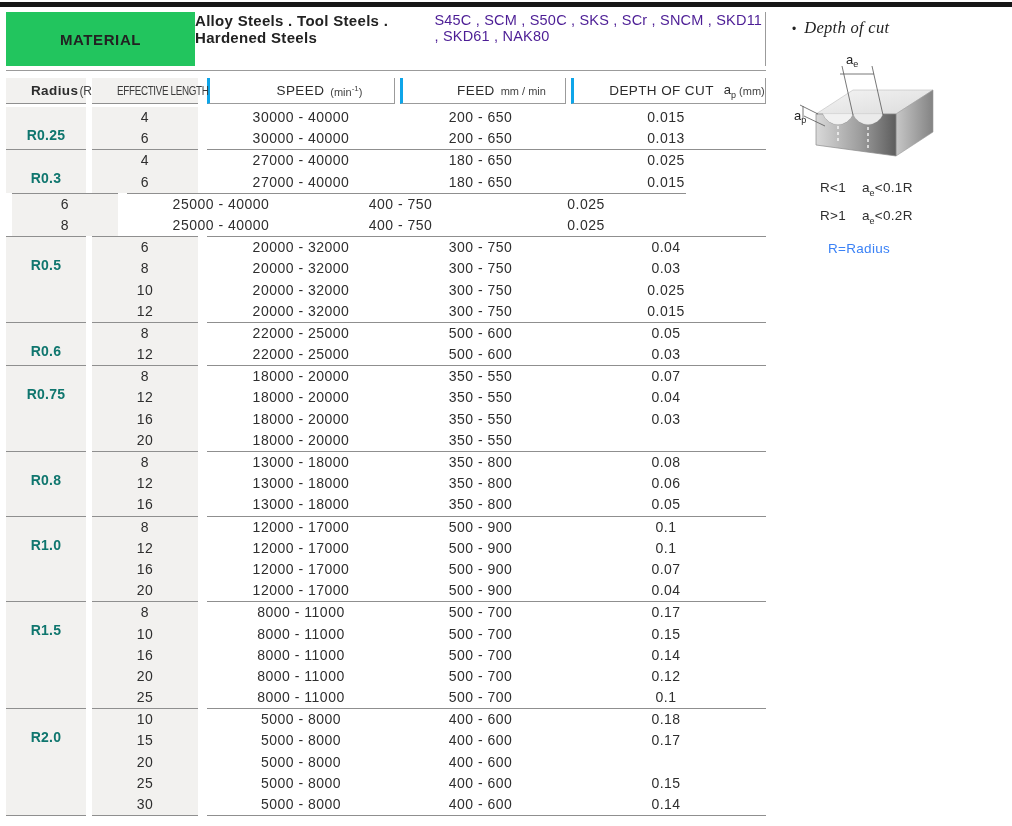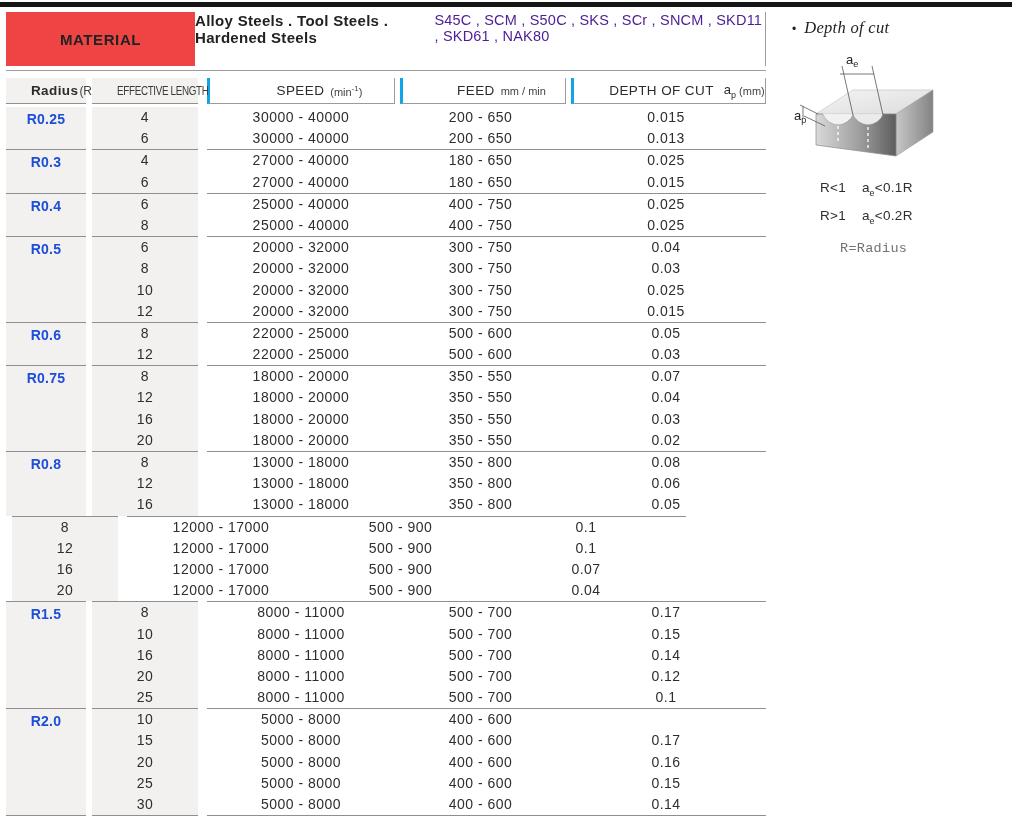--- a/index.html
+++ b/index.html
@@ -8,21 +8,21 @@
     width:1012px; height:826px; position:relative; overflow:hidden;
     font-family:"Liberation Sans", sans-serif; color:#333;
   }
   .top-bar { position:absolute; left:0; top:2px; width:1012px; height:5px; background:#161616; }
 
   .table-wrap { position:absolute; left:6px; top:12px; width:760px; }
 
   
   .material-row { display:flex; height:54px; }
   .material-label {
-    width:189px; background:#ef4444; display:flex; align-items:center; justify-content:center;
+    width:189px; background:#22c55e; display:flex; align-items:center; justify-content:center;
     font-weight:bold; font-size:15px; letter-spacing:0.6px; color:#222;
   }
   .material-content {
     flex:1; border-right:1px solid #9b9b9b; display:flex; flex-direction:row;
     align-items:flex-start; justify-content:center; gap:3px;
   }
   .material-line1 { font-weight:bold; font-size:15px; letter-spacing:0.3px; color:#222; }
   .material-line2 { font-size:14.5px; letter-spacing:0.2px; color:#4c1d95; }
   .material-underline { width:760px; height:0; border-bottom:1px solid #9b9b9b; margin-top:4px; }
 
@@ -42,21 +42,21 @@
   .h-var { font-size:13px; margin-left:10px; color:#2c2c2c; }
 
   
   .table-body { margin-top:3px; }
   .group { display:flex; }
   .group.with-sep .g-radius,
   .group.with-sep .g-length-col,
   .group.with-sep .g-data-col { border-top:1px solid #8f8f8f; }
   .g-radius {
     width:80px; background:#f2f1ef; text-align:center;
-    font-weight:bold; font-size:14px; color:#1d4ed8; padding-top:4px; letter-spacing:0.2px;
+    font-weight:bold; font-size:14px; color:#0f766e; padding-top:20px; letter-spacing:0.2px;
   }
   .gapA { width:6px; } .gapB { width:9px; }
   .g-length-col { width:106px; background:#f2f1ef; display:flex; flex-direction:column; }
   .g-length-col .lrow { height:21.2px; line-height:21.2px; text-align:center; font-size:14px; letter-spacing:0.5px; color:#2e2e2e; }
   .g-data-col { width:559px; display:flex; flex-direction:column; }
   .g-row { height:21.2px; display:grid; grid-template-columns:188px 171px 200px; }
   .g-row > div { text-align:center; line-height:21.2px; font-size:14px; letter-spacing:0.5px; color:#2e2e2e; white-space:nowrap; }
   .bottom-cap { display:flex; height:2px; }
   .bottom-cap .seg { border-top:1px solid #8f8f8f; }
   .bottom-cap .s1 { width:80px; } .bottom-cap .s2 { width:106px; } .bottom-cap .s3 { width:559px; }
@@ -64,21 +64,21 @@
   
   .side-panel { position:absolute; left:788px; top:18px; width:220px; }
   .side-title-row { display:flex; align-items:baseline; gap:8px; padding-left:4px; }
   .side-bullet { font-size:12px; color:#222; }
   .side-title { font-family:"Liberation Serif", serif; font-style:italic; font-size:16.5px; color:#1e1e1e; letter-spacing:0.3px; }
   .diagram { margin:14px 0 0 6px; display:block; }
   .notes { margin:10px 0 16px 32px; }
   .note-line { font-size:13.5px; color:#2e2e2e; margin-bottom:10px; letter-spacing:0.3px; }
   .note-cond { display:inline-block; width:42px; }
   .note-var { letter-spacing:0; }
-  .radius-note { font-size:13.5px; color:#737373; margin:2px 0 0 52px; letter-spacing:0.3px;font-family:Liberation Mono, monospace; }
+  .radius-note { font-size:13.5px; color:#3b82f6; margin:2px 0 0 40px; letter-spacing:0.3px; }
 </style>
 </head>
 <body>
 
 <div class="top-bar"></div>
 
 <div class="table-wrap">
 
   <div class="material-row">
     <div class="material-label">MATERIAL</div>
@@ -149,21 +149,20 @@
             <div>0.025</div>
           </div>
           <div class="g-row">
             <div>27000 - 40000</div>
             <div>180 - 650</div>
             <div>0.015</div>
           </div>
         </div>
       </div>
       <div class="group with-sep">
-        <div class="g-radius">R0.4</div>
         <div class="gapA"></div>
         <div class="g-length-col">
           <div class="lrow">6</div>
           <div class="lrow">8</div>
         </div>
         <div class="gapB"></div>
         <div class="g-data-col">
           <div class="g-row">
             <div>25000 - 40000</div>
             <div>400 - 750</div>
@@ -252,21 +251,20 @@
             <div>0.04</div>
           </div>
           <div class="g-row">
             <div>18000 - 20000</div>
             <div>350 - 550</div>
             <div>0.03</div>
           </div>
           <div class="g-row">
             <div>18000 - 20000</div>
             <div>350 - 550</div>
-            <div>0.02</div>
           </div>
         </div>
       </div>
       <div class="group with-sep">
         <div class="g-radius">R0.8</div>
         <div class="gapA"></div>
         <div class="g-length-col">
           <div class="lrow">8</div>
           <div class="lrow">12</div>
           <div class="lrow">16</div>
@@ -284,20 +282,21 @@
             <div>0.06</div>
           </div>
           <div class="g-row">
             <div>13000 - 18000</div>
             <div>350 - 800</div>
             <div>0.05</div>
           </div>
         </div>
       </div>
       <div class="group with-sep">
+        <div class="g-radius">R1.0</div>
         <div class="gapA"></div>
         <div class="g-length-col">
           <div class="lrow">8</div>
           <div class="lrow">12</div>
           <div class="lrow">16</div>
           <div class="lrow">20</div>
         </div>
         <div class="gapB"></div>
         <div class="g-data-col">
           <div class="g-row">
@@ -369,30 +368,30 @@
           <div class="lrow">15</div>
           <div class="lrow">20</div>
           <div class="lrow">25</div>
           <div class="lrow">30</div>
         </div>
         <div class="gapB"></div>
         <div class="g-data-col">
           <div class="g-row">
             <div>5000 - 8000</div>
             <div>400 - 600</div>
+            <div>0.18</div>
           </div>
           <div class="g-row">
             <div>5000 - 8000</div>
             <div>400 - 600</div>
             <div>0.17</div>
           </div>
           <div class="g-row">
             <div>5000 - 8000</div>
             <div>400 - 600</div>
-            <div>0.16</div>
           </div>
           <div class="g-row">
             <div>5000 - 8000</div>
             <div>400 - 600</div>
             <div>0.15</div>
           </div>
           <div class="g-row">
             <div>5000 - 8000</div>
             <div>400 - 600</div>
             <div>0.14</div>

